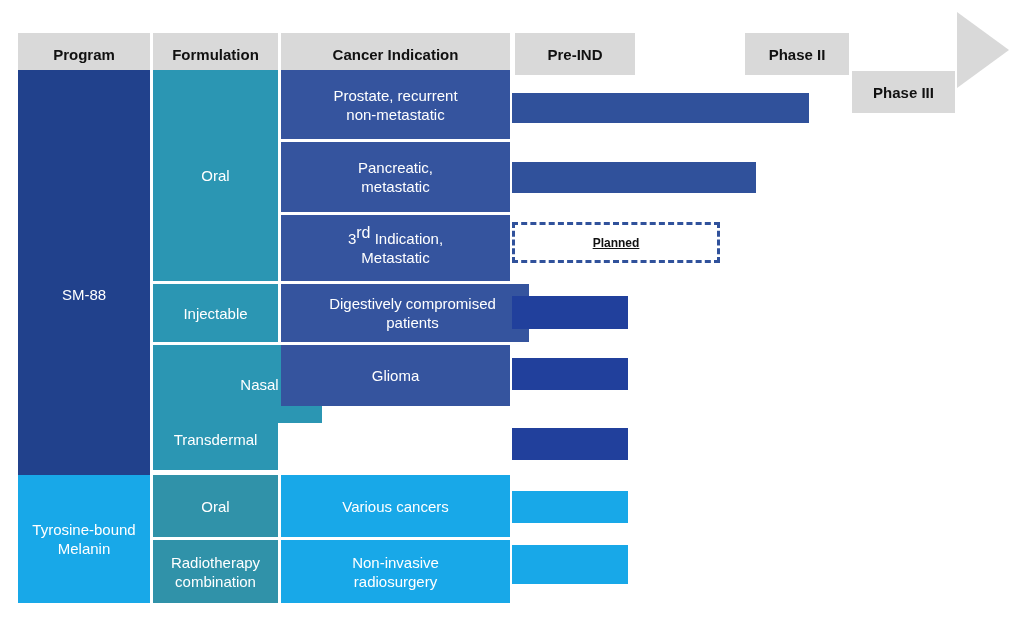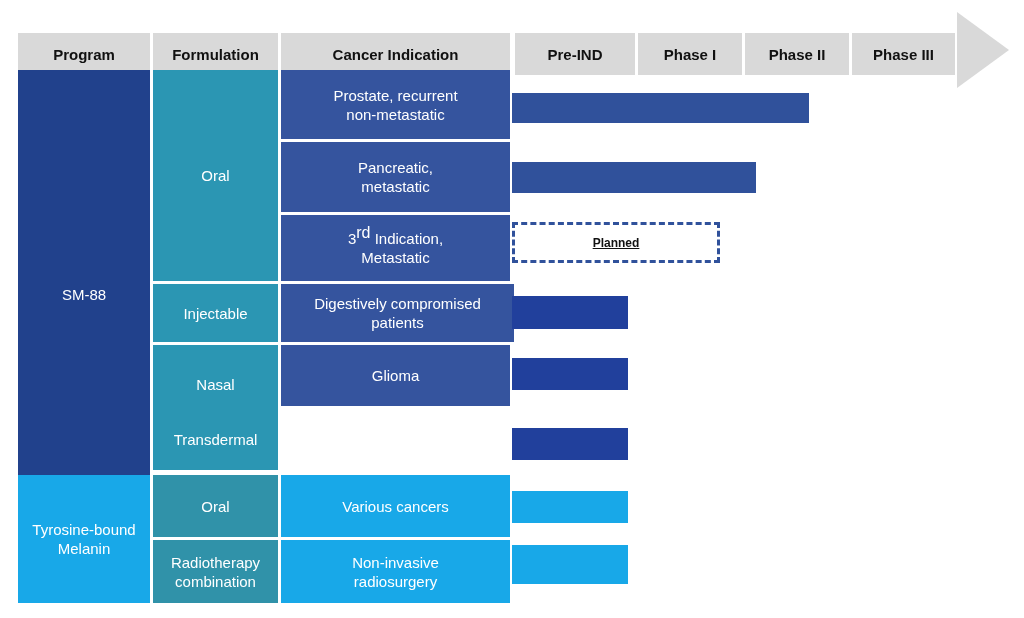--- a/index.html
+++ b/index.html
@@ -49,46 +49,43 @@
     </div>
   <div class="hcell" style="left:153px;width:125px;">
       <span>Formulation</span>
     </div>
   <div class="hcell" style="left:281px;width:229px;">
       <span>Cancer Indication</span>
     </div>
   <div class="hcell" style="left:515px;width:120px;">
       <span>Pre-IND</span>
     </div>
-  <div class="hcell" style="left:638px;width:104px;">
-      <span>Phase I</span>
-    </div>
   <div class="hcell" style="left:745px;width:104px;">
       <span>Phase II</span>
     </div>
-  <div class="hcell" style="left:852px;width:103px;">
+  <div class="hcell" style="left:852px;width:103px;margin-top:38px;">
       <span>Phase III</span>
     </div>
   <div class="arrow"></div>
 
   <div class="cell navy-cell" style="left:18px;top:70px;width:132px;height:448px;">
     <span class="ln">SM-88</span>
   </div>
   <div class="cell sky-cell" style="left:18px;top:475px;width:132px;height:128px;">
     <span class="ln">Tyrosine-bound</span>
     <span class="ln">Melanin</span>
   </div>
 
   <div class="cell teal-cell" style="left:153px;top:70px;width:125px;height:211px;">
     <span class="ln">Oral</span>
   </div>
   <div class="cell teal-cell" style="left:153px;top:284px;width:125px;height:58px;">
     <span class="ln">Injectable</span>
   </div>
-  <div class="cell teal-cell" style="left:153px;top:345px;width:125px;height:78px;">
+  <div class="cell teal-cell" style="left:153px;top:345px;width:125px;height:78px;padding-left:44px;">
     <span class="ln">Nasal</span>
   </div>
   <div class="cell teal-cell" style="left:153px;top:409px;width:125px;height:61px;">
     <span class="ln">Transdermal</span>
   </div>
   <div class="cell teal-dark-cell" style="left:153px;top:475px;width:125px;height:62px;">
     <span class="ln">Oral</span>
   </div>
   <div class="cell teal-dark-cell" style="left:153px;top:540px;width:125px;height:63px;">
     <span class="ln">Radiotherapy</span>
@@ -100,21 +97,21 @@
     <span class="ln">non-metastatic</span>
   </div>
   <div class="cell blue-cell" style="left:281px;top:142px;width:229px;height:70px;">
     <span class="ln">Pancreatic,</span>
     <span class="ln">metastatic</span>
   </div>
   <div class="cell blue-cell" style="left:281px;top:215px;width:229px;height:66px;">
     <span class="ln"><span>3</span><sup>rd</sup><span> Indication,</span></span>
     <span class="ln">Metastatic</span>
   </div>
-  <div class="cell blue-cell" style="left:281px;top:284px;width:233px;height:58px;">
+  <div class="cell blue-cell" style="left:281px;top:284px;width:233px;height:58px;padding-left:15px;">
     <span class="ln">Digestively compromised</span>
     <span class="ln">patients</span>
   </div>
   <div class="cell blue-cell" style="left:281px;top:345px;width:229px;height:61px;">
     <span class="ln">Glioma</span>
   </div>
   <div class="cell sky-cell" style="left:281px;top:475px;width:229px;height:62px;">
     <span class="ln">Various cancers</span>
   </div>
   <div class="cell sky-cell" style="left:281px;top:540px;width:229px;height:63px;">

